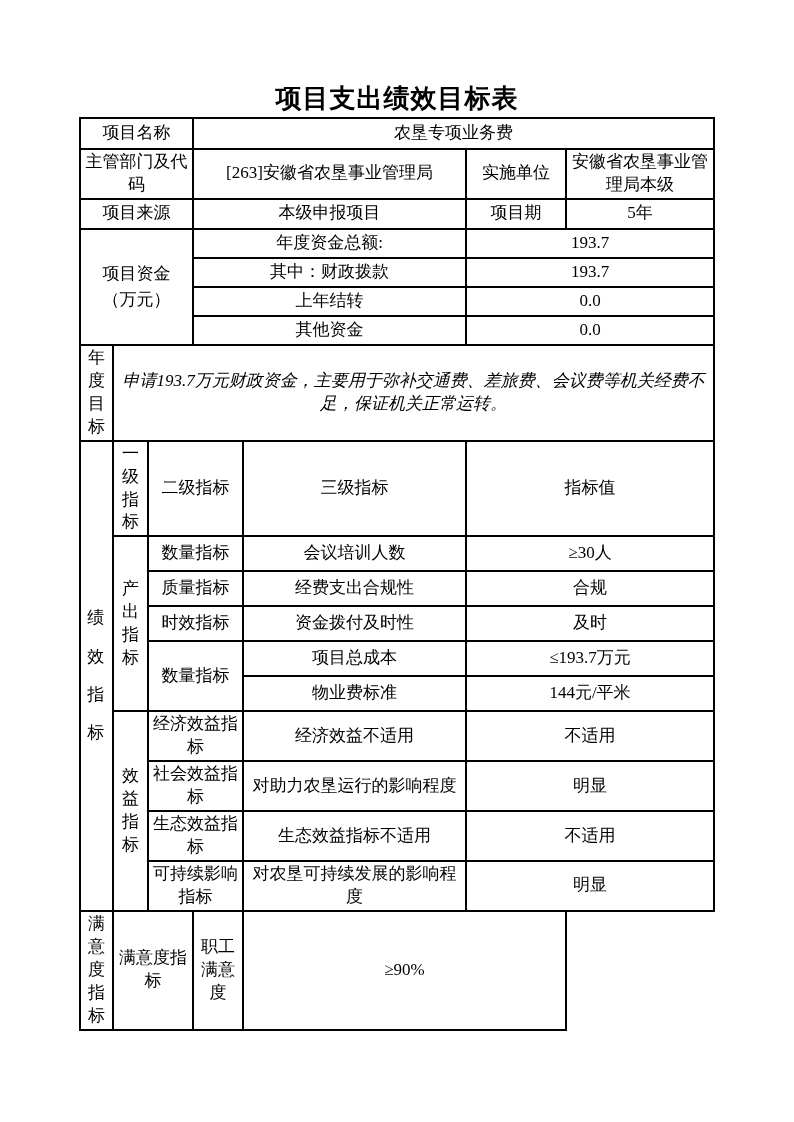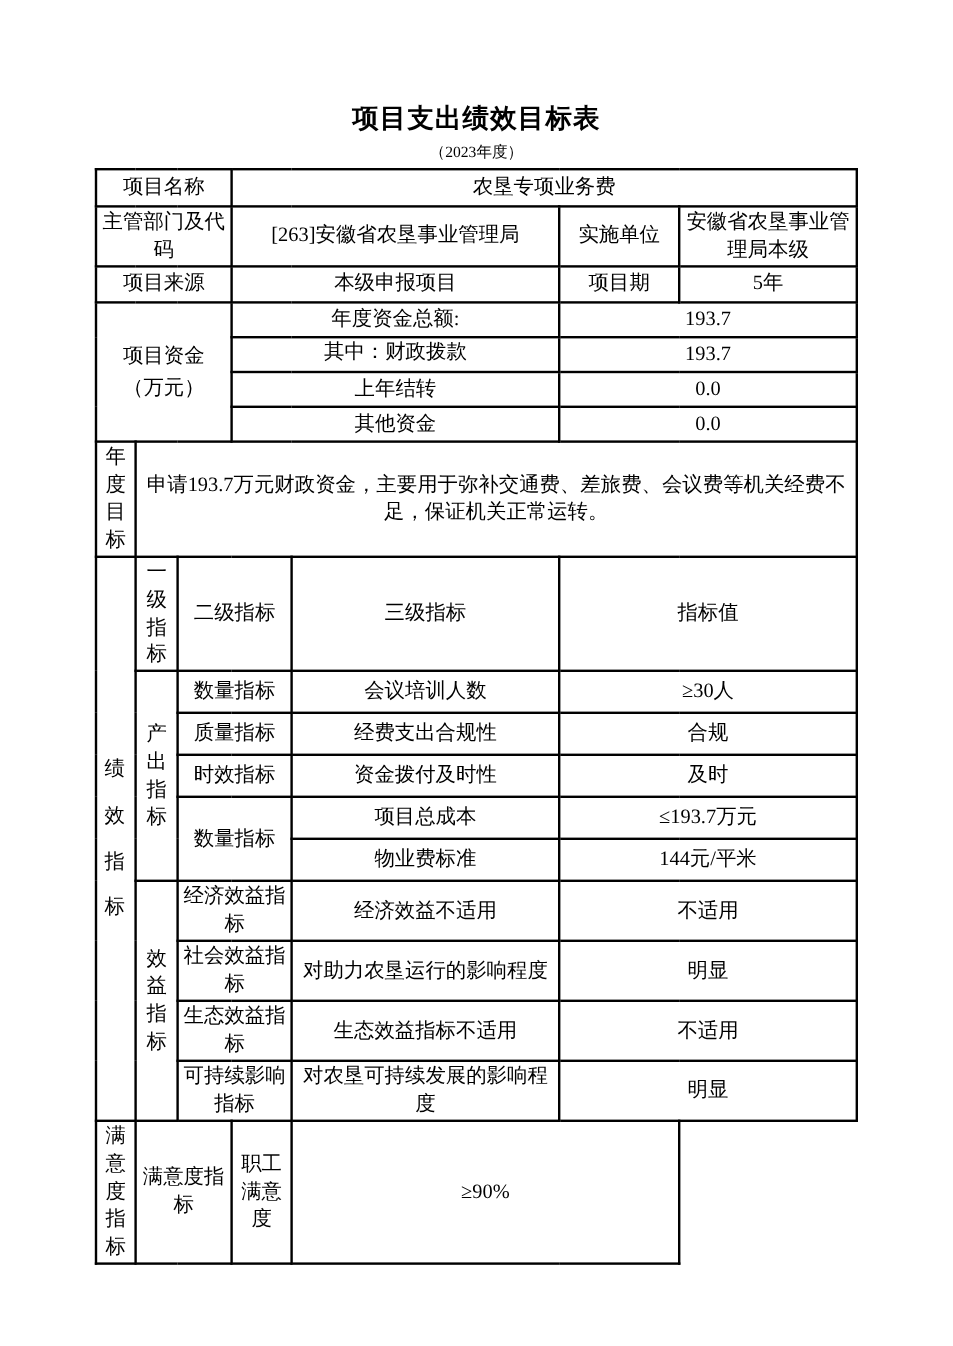--- a/index.html
+++ b/index.html
@@ -13,21 +13,21 @@
     position: relative;
     width: 794px;
     height: 1122px;
     margin: 0 auto;
     background: #ffffff;
     overflow: hidden;
   }
   .doc-title {
     margin: 86px 0 0 0;
     text-align: center;
-    font-size: 22px;
+    font-size: 26px;
     line-height: 25px;
     font-weight: bold;
     letter-spacing: 1px;
   }
   .doc-subtitle {
     margin-top: 9px;
     text-align: center;
     font-size: 13px;
     line-height: 14px;
   }
@@ -50,24 +50,24 @@
   tr.r-name   { height: 31px; }
   tr.r-info   { height: 30px; }
   tr.r-fund   { height: 29px; }
   tr.r-goal   { height: 74px; }
   tr.r-phead  { height: 44px; }
   tr.r-ind    { height: 35px; }
   tr.r-sat    { height: 58px; }
   
   td.fund-name { text-align: left; }
   td.pl-6   { padding-left: 6px; }
-  td.pl-10  { padding-left: 10px; font-family: Liberation Mono, monospace; }
+  td.pl-10  { padding-left: 10px; }
   td.pl-34  { padding-left: 34px; }
   td.num    { text-align: right; padding-right: 3px; }
-  td.goal-text { text-align: left; padding-left: 6px; padding-right: 6px; }
+  td.goal-text { text-align: left; padding-left: 6px; padding-right: 6px; font-style: italic; }
   td.l3     { text-align: left; padding-left: 4px; }
   td.tight  { padding-left: 0; padding-right: 0; }
   
   .wrap-4 {
     display: inline-block;
     width: 4em;
     word-break: break-all;
     line-height: 1.5;
     text-align: center;
   }
@@ -78,21 +78,20 @@
     line-height: 2.25;
     text-align: left;
   }
 </style>
 </head>
 <body>
 
 <div class="page">
 
   <h1 class="doc-title">项目支出绩效目标表</h1>
-  <div class="doc-subtitle">（2023年度）</div>
 
   <table class="main">
     <colgroup>
       <col style="width:33px">
         <col style="width:35px">
         <col style="width:45px">
       <col style="width:50px">
         <col style="width:223px">
         <col style="width:100px">
         <col style="width:148px">

